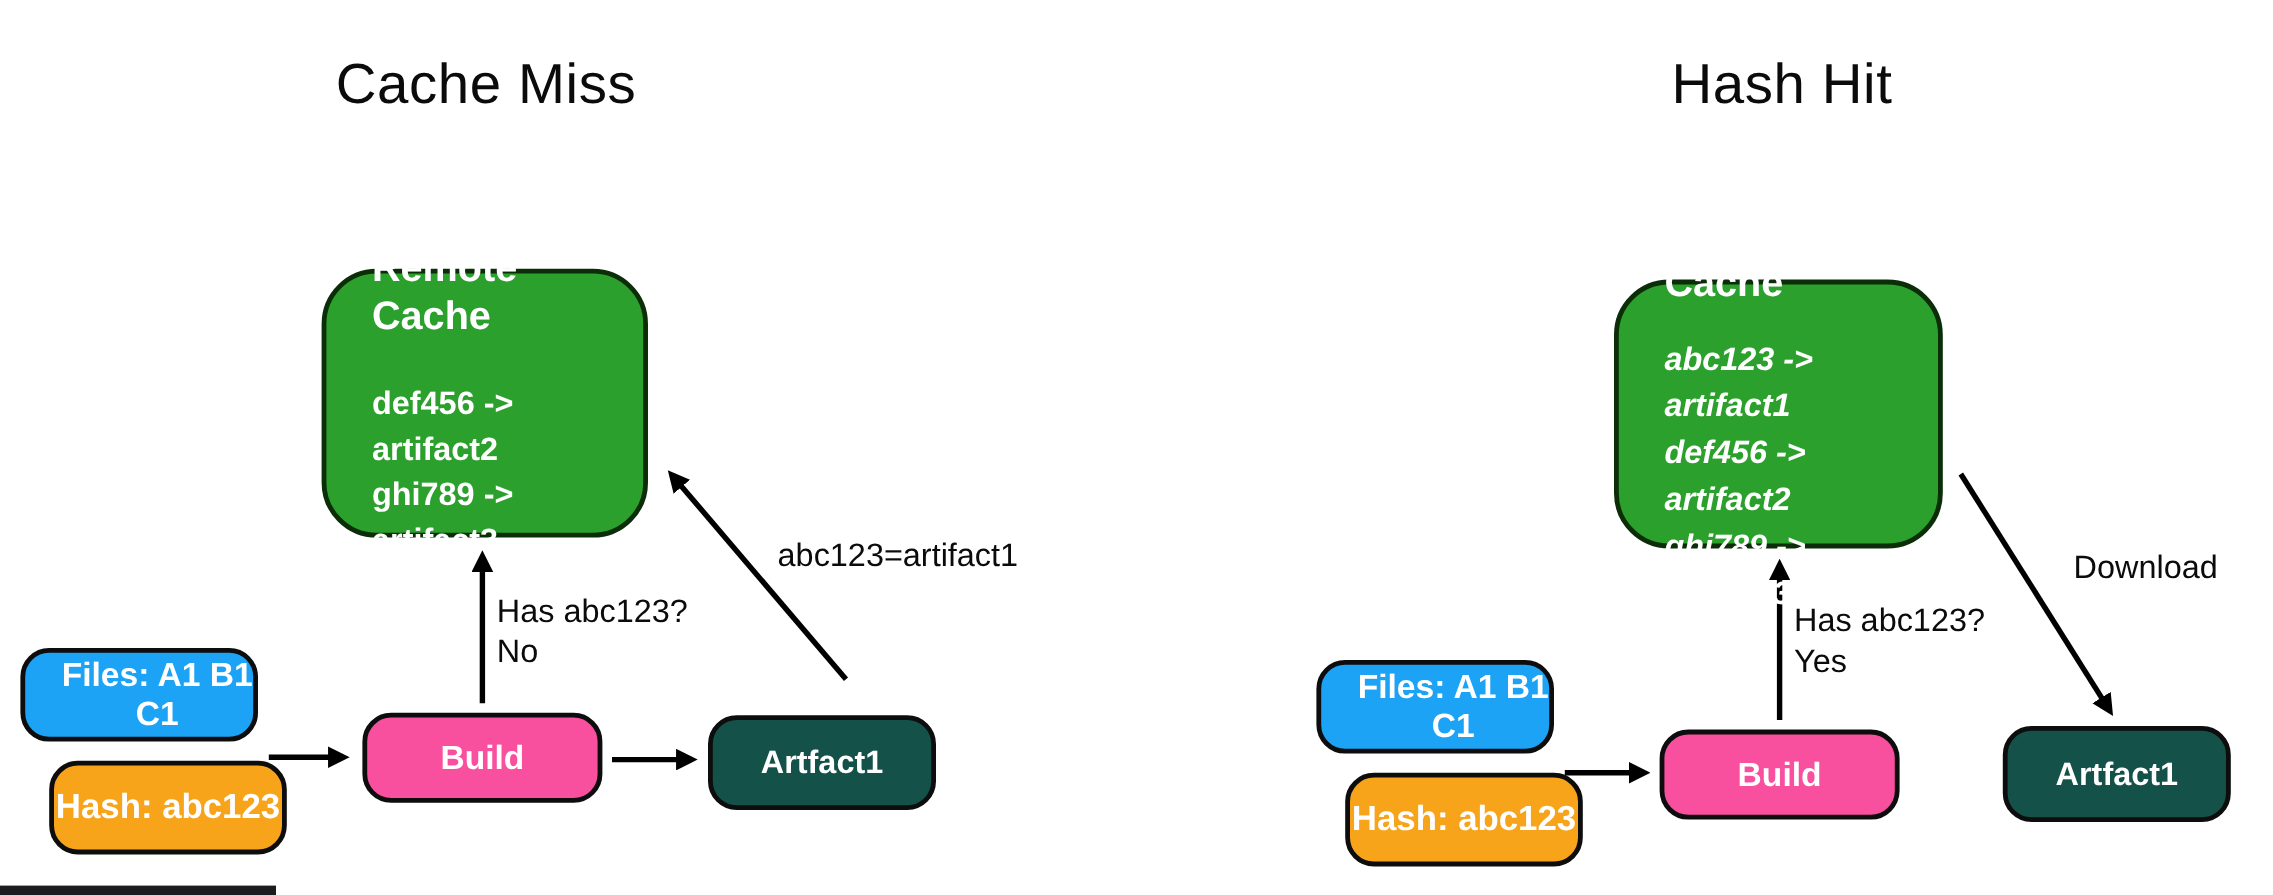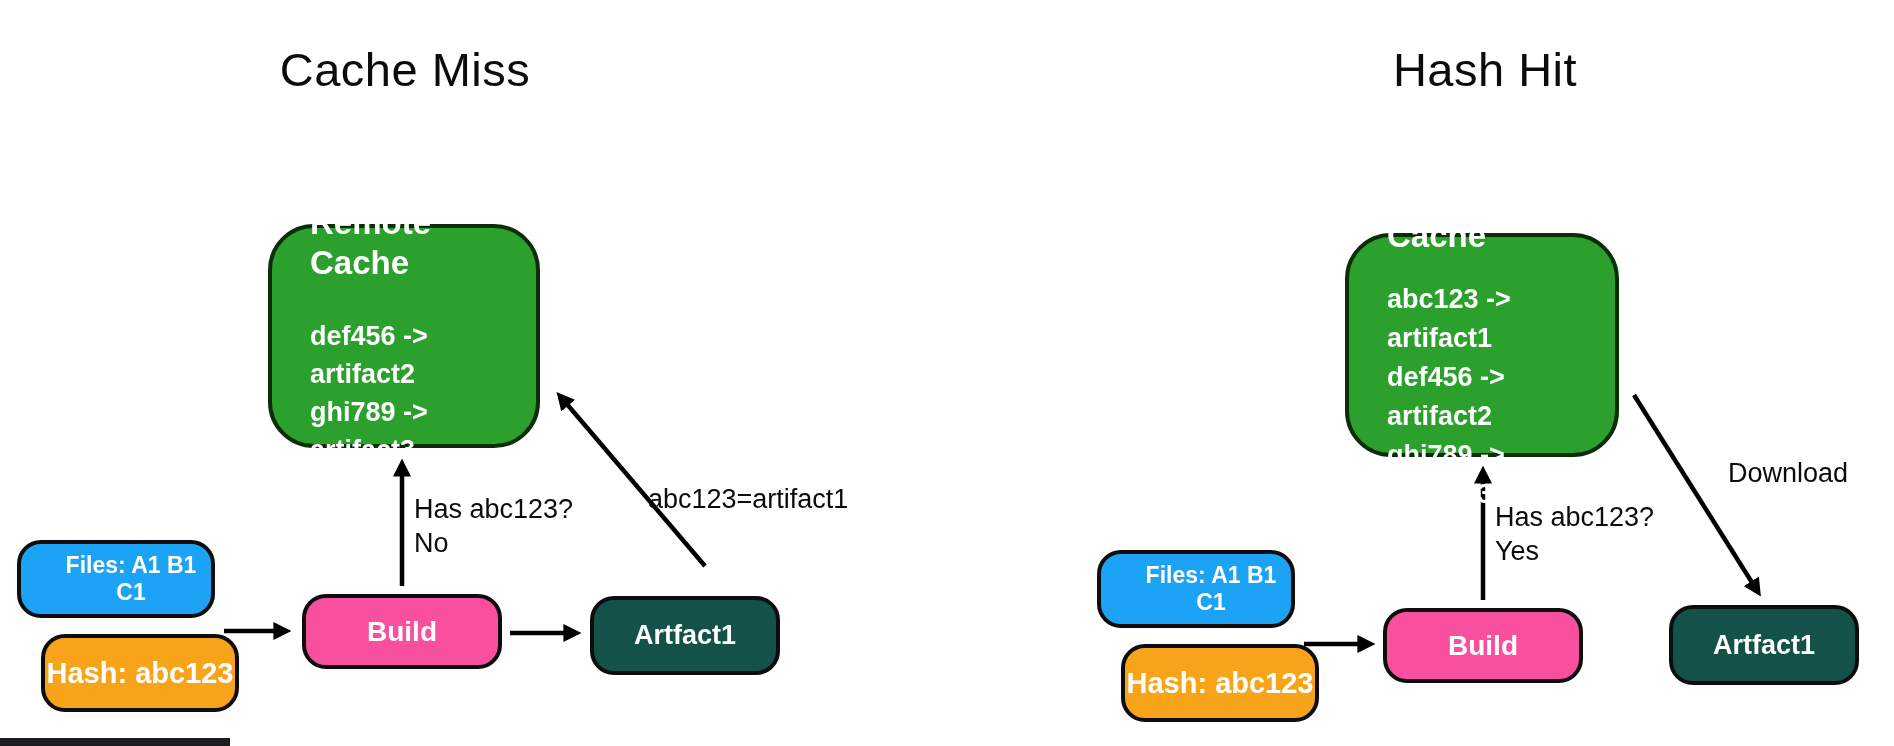--- a/index.html
+++ b/index.html
@@ -31,38 +31,38 @@
   }
 
   .pill {
     border-radius: 24px;
     display: flex;
     align-items: center;
     justify-content: center;
     text-align: center;
   }
 
-  .files    { background: var(--c-files, #1da3f5);    font-size: 23px; padding-left: 30px; }
+  .files    { background: var(--c-files, #1da3f5);    font-size: 28px; padding-left: 30px; }
   .hash     { background: var(--c-hash, #f8a41b);     font-size: 29px; margin-left: 24px; }
   .build    { background: var(--c-build, #f84f9e);    font-size: 28px; }
   .artifact { background: var(--c-artifact, #135149); font-size: 27px; }
 
   .remote {
     background: var(--c-remote, #2ca02c);
     border-color: var(--c-remote_border, #0b2d08);
     border-radius: 46px;
     padding: 18px 38px;
     display: flex;
     flex-direction: column;
     justify-content: center;
   }
   .remote-title { font-size: 33px; font-weight: bold; line-height: 40px; }
   .remote-entries { font-size: 27px; font-weight: bold; }
   .remote-entries.wide-gap { margin-top: 34px; line-height: 38px; }
-  .remote-entries.tight-gap { margin-top: 24px; line-height: 39px; }
+  .remote-entries.tight-gap { margin-top: 24px; line-height: 39px; font-style: italic; }
 
   .flow-label {
     position: absolute;
     font-size: 27px;
     color: var(--c-text_dark, #0b0b0b);
     line-height: 34px;
     white-space: nowrap;
   }
 
   .bottom-strip {
@@ -117,21 +117,21 @@
 
   <div class="box pill artifact" style="left: 590px; top: 596px; width: 190px; height: 79px;">
     <span>Artfact1</span>
   </div>
 
   <div class="flow-label" style="left: 414px; top: 492px;">
     <div>Has abc123?</div>
     <div>No</div>
   </div>
 
-  <div class="flow-label" style="left: 648px; top: 446px; margin-top: 36px;">abc123=artifact1</div>
+  <div class="flow-label" style="left: 648px; top: 446px;">abc123=artifact1</div>
 
   <div class="panel-title" style="left: 1250px; top: 42px; width: 470px;">Hash Hit</div>
 
   <div class="box remote" style="left: 1345px; top: 233px; width: 274px; height: 224px;">
     <div class="remote-title">Remote Cache</div>
     <div class="remote-entries tight-gap">
       <div>abc123 -&gt; artifact1</div>
       <div>def456 -&gt; artifact2</div>
       <div>ghi789 -&gt; artifact3</div>
     </div>

